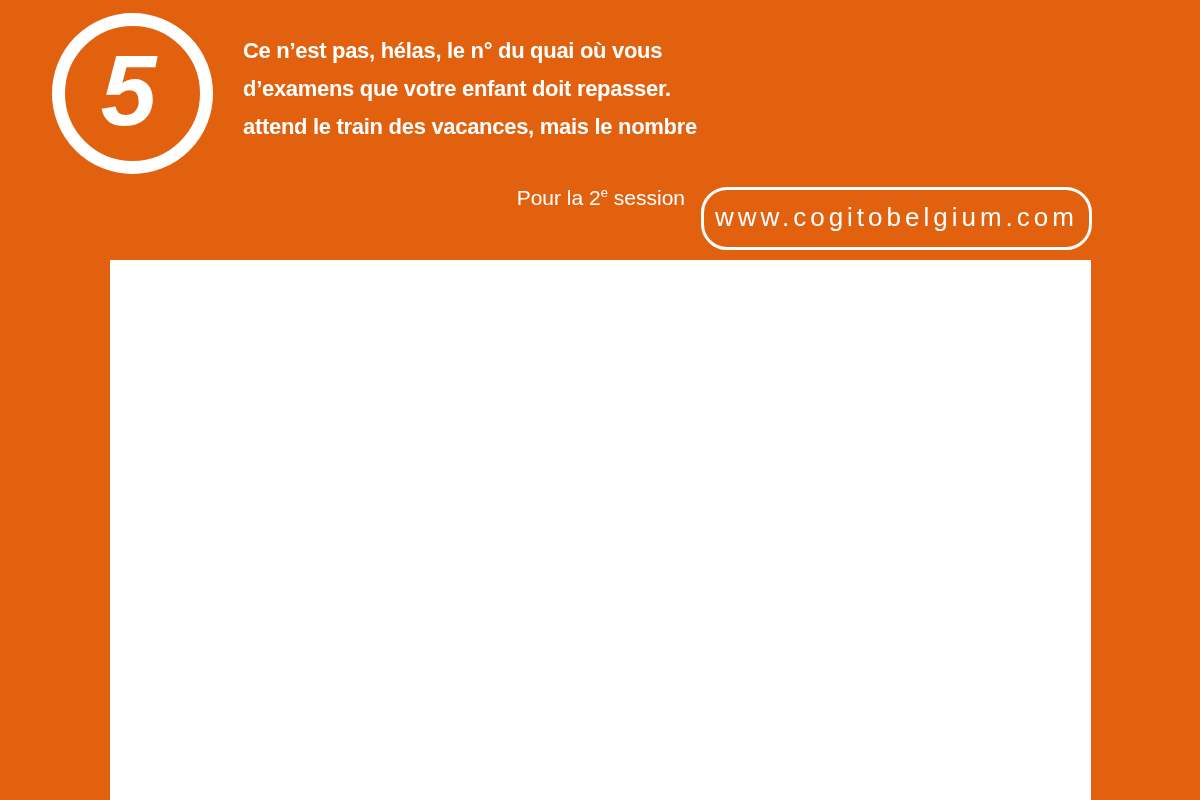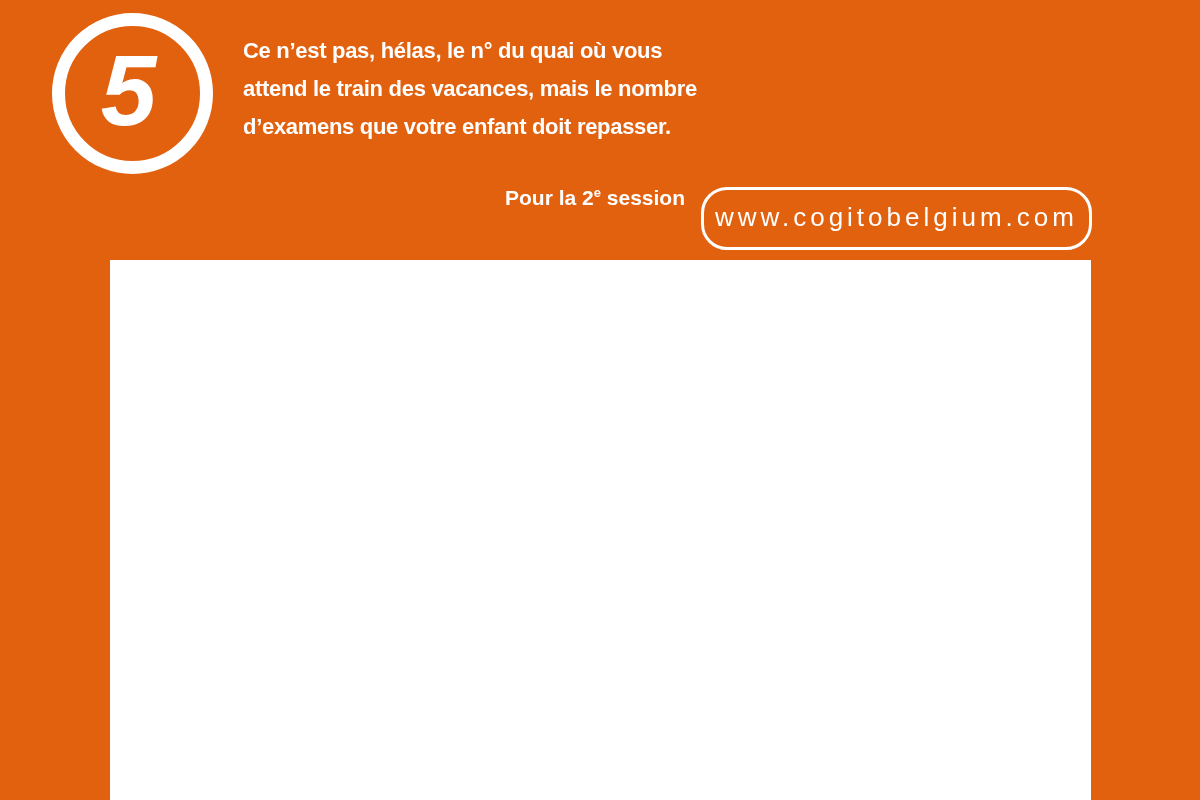--- a/index.html
+++ b/index.html
@@ -53,21 +53,21 @@
     white-space:nowrap;
   }
   
   .session-note{
     position:absolute;
     right:515px;
     top:185px;
     text-align:right;
     color:var(--fg);
     font-size:21px;
-    font-weight:bold;
+    font-weight:normal;
     line-height:25px;
     white-space:nowrap;
   }
   .session-note sup{
     font-size:13px;
     vertical-align:super;
     line-height:0;
   }
   
   .url-button{
@@ -106,22 +106,22 @@
 <body>
 
 <div class="poster">
 
   <div class="badge-circle">
     <span class="badge-number">5</span>
   </div>
 
   <div class="headline">
     <div>Ce n’est pas, hélas, le n° du quai où vous</div>
+    <div>d’examens que votre enfant doit repasser.</div>
     <div>attend le train des vacances, mais le nombre</div>
-    <div>d’examens que votre enfant doit repasser.</div>
   </div>
 
   <div class="session-note">
     <div><span>Pour la 2</span><sup>e</sup><span> session</span></div>
   </div>
 
   <div class="url-button">
     <span>www.cogitobelgium.com</span>
   </div>
 

